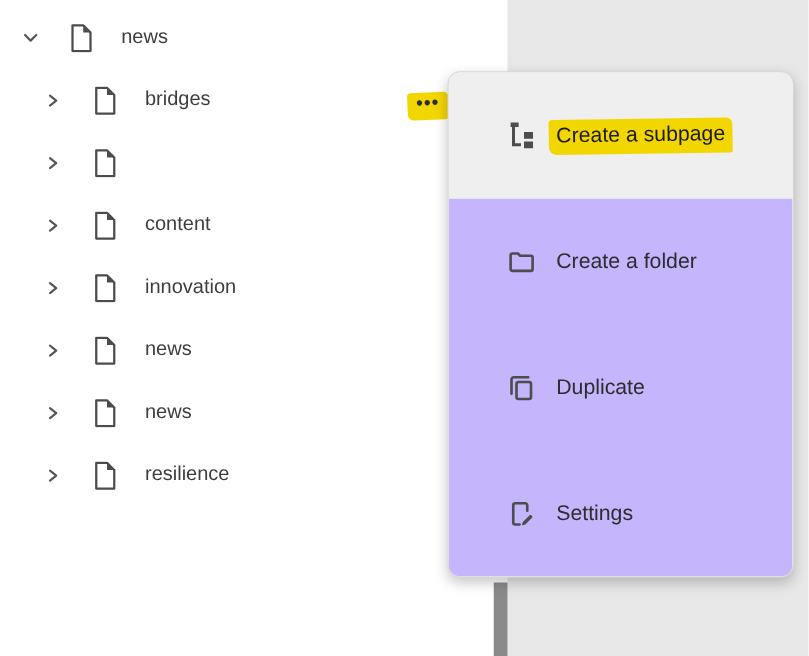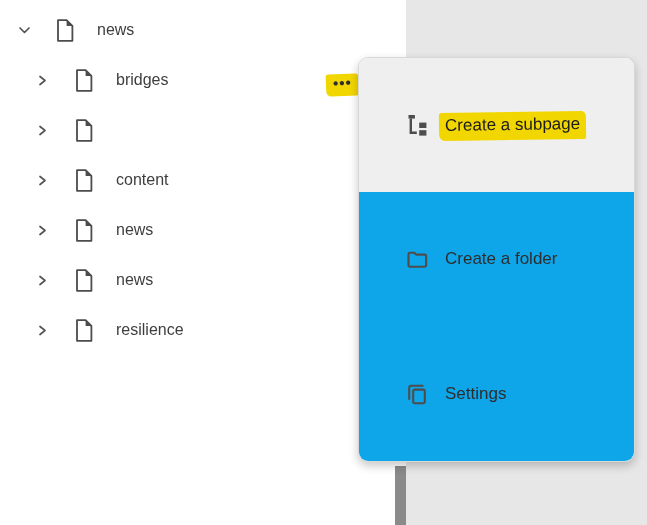--- a/index.html
+++ b/index.html
@@ -47,21 +47,21 @@
   
   .context-menu{
     position:absolute; left:358px; top:57px; width:277px; height:405px;
     background:#fff; border:1px solid #d8d8d8; border-radius:10px;
     box-shadow:0 4px 10px rgba(0,0,0,.22);
     display:flex; flex-direction:column; overflow:hidden;
   }
   .menu-item{
     flex:1; display:flex; align-items:center; gap:16px;
     padding-left:46px; font-size:17px; color:#2d2d2d; cursor:pointer;
-    background:#0ea5e9;
+    background:#c4b5fd;
   }
   .menu-item.hovered{ background:var(--menu-hover, #efefef); }
   .micon{ width:24px; height:24px; flex:none; display:flex; }
   .mlabel{ white-space:nowrap; }
   .hl{
     display:inline-block; background:var(--highlight-yellow, #f2d600);
     color:#1c1c1c; padding:3px 6px 5px; margin:-3px -6px -5px;
     transform:rotate(-0.8deg); border-radius:3px 5px 2px 6px;
   }
 </style>
@@ -129,20 +129,34 @@
       </span>
       <span class="doc">
         <svg width="19" height="23" viewBox="0 0 19 23">
             <path d="M3 1.2 H11.6 L17.4 7 V21.8 H3 Z" fill="none" stroke="#4c4c4c" stroke-width="1.8" stroke-linejoin="round"></path>
             <path d="M11.6 1.2 L17.4 7 H11.6 Z" fill="#4c4c4c"></path>
           </svg>
       </span>
       <span class="tlabel">content</span>
     </div>
 
+    <div class="tree-row child">
+      <span class="chev">
+        <svg width="13" height="13" viewBox="0 0 13 13">
+            <path d="M4 2.5 L9 6.5 L4 10.5" fill="none" stroke="#555" stroke-width="1.7" stroke-linecap="round" stroke-linejoin="round"></path>
+          </svg>
+      </span>
+      <span class="doc">
+        <svg width="19" height="23" viewBox="0 0 19 23">
+            <path d="M3 1.2 H11.6 L17.4 7 V21.8 H3 Z" fill="none" stroke="#4c4c4c" stroke-width="1.8" stroke-linejoin="round"></path>
+            <path d="M11.6 1.2 L17.4 7 H11.6 Z" fill="#4c4c4c"></path>
+          </svg>
+      </span>
+      <span class="tlabel">innovation</span>
+    </div>
 
     <div class="tree-row child">
       <span class="chev">
         <svg width="13" height="13" viewBox="0 0 13 13">
             <path d="M4 2.5 L9 6.5 L4 10.5" fill="none" stroke="#555" stroke-width="1.7" stroke-linecap="round" stroke-linejoin="round"></path>
           </svg>
       </span>
       <span class="doc">
         <svg width="19" height="23" viewBox="0 0 19 23">
             <path d="M3 1.2 H11.6 L17.4 7 V21.8 H3 Z" fill="none" stroke="#4c4c4c" stroke-width="1.8" stroke-linejoin="round"></path>
@@ -212,21 +226,30 @@
       <span class="mlabel">Create a folder</span>
     </div>
 
     <div class="menu-item">
       <span class="micon">
         <svg width="24" height="24" viewBox="0 0 24 24">
             <path d="M4.2 17 V5.6 C4.2 4.6 5 3.8 6 3.8 H17.6" fill="none" stroke="#4d4d4d" stroke-width="2.1" stroke-linecap="round"></path>
             <rect x="8.2" y="7.6" width="11.6" height="13.6" rx="1.6" fill="none" stroke="#4d4d4d" stroke-width="2.1"></rect>
           </svg>
       </span>
+      <span class="mlabel">Duplicate</span>
+    </div>
+
+    <div class="menu-item">
+      <span class="micon">
+        <svg width="24" height="24" viewBox="0 0 24 24">
+            <path d="M16.8 9.5 V5.2 C16.8 4.3 16.1 3.6 15.2 3.6 H7.2 C6.3 3.6 5.6 4.3 5.6 5.2 V19 C5.6 19.9 6.3 20.6 7.2 20.6 H10.6" fill="none" stroke="#4d4d4d" stroke-width="2.1" stroke-linecap="round"></path>
+            <path d="M12.6 21.2 L13.1 18.8 L18.7 13.2 C19.1 12.8 19.7 12.8 20.1 13.2 L20.6 13.7 C21 14.1 21 14.7 20.6 15.1 L15 20.7 Z" fill="#4d4d4d"></path>
+          </svg>
+      </span>
       <span class="mlabel">Settings</span>
     </div>
 
 
 
-
   </div>
 
 </div>
 
 </body></html>

